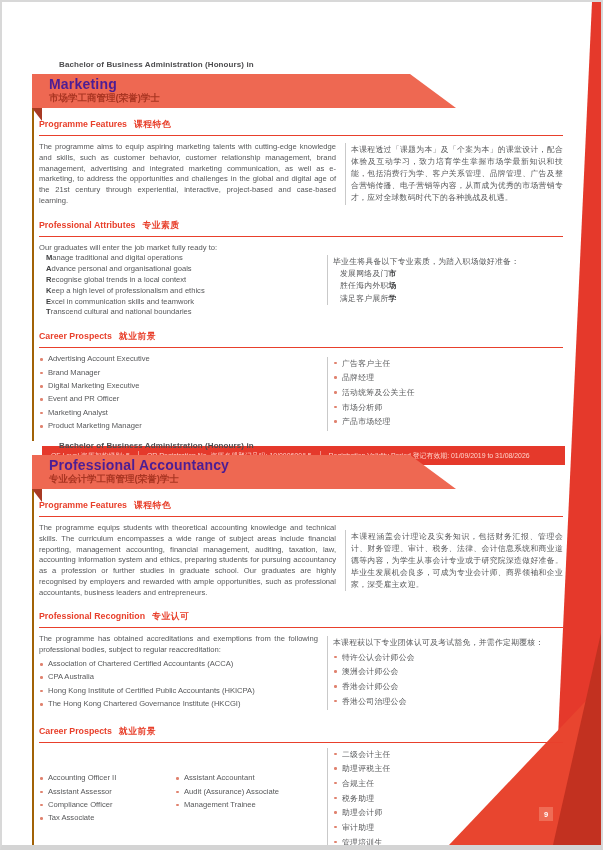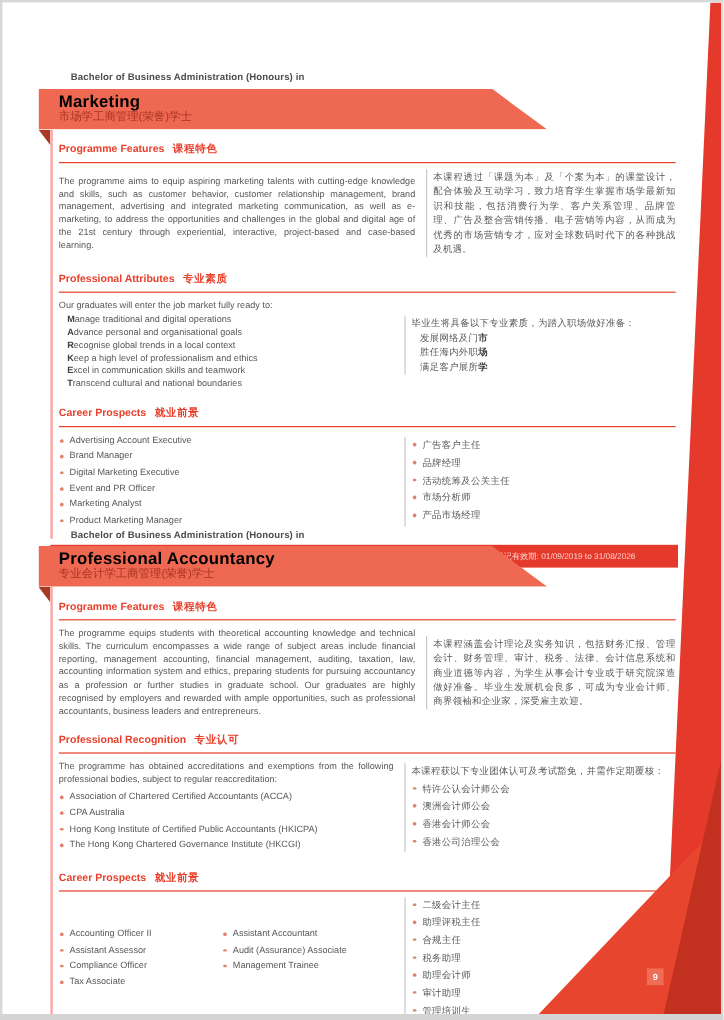--- a/index.html
+++ b/index.html
@@ -20,25 +20,25 @@
             background:#ef6c55;color:#fff;font-size:7.5px;font-weight:bold;
             display:flex;align-items:center;justify-content:center;}
 
   
   .section{position:absolute;left:30px;width:533px;z-index:5;}
   .sec-1{top:58px;}
   .sec-2{top:439px;}
   .eyebrow{margin:0 0 5px 27px;font-size:8px;font-weight:bold;color:#4d4d4f;letter-spacing:.1px;}
   .banner{position:relative;width:424px;height:34px;background:#ee6852;padding:3px 0 0 17px;
           clip-path:polygon(0 0, calc(100% - 46px) 0, 100% 100%, 0 100%);}
-  .banner .ttl{font-size:14px;line-height:1.12;font-weight:bold;color:#000000;letter-spacing:.2px;}
-  .banner .sub{font-size:9.5px;line-height:1.15;font-weight:normal;color:#a93522;}
+  .banner .ttl{font-size:14px;line-height:1.12;font-weight:bold;color:#4c1d95;letter-spacing:.2px;}
+  .banner .sub{font-size:9.5px;line-height:1.15;font-weight:bold;color:#a93522;}
   .fold{position:absolute;left:0;width:10px;height:13px;background:#a83a24;
         clip-path:polygon(0 0,100% 0,100% 100%);}
-  .body{margin-left:10px;border-left:2px solid #fca5a5;padding:5px 2px 0 5px;}
+  .body{border-left:2px solid #a16207;padding:5px 2px 0 5px;}
 
   .shead{display:flex;gap:7px;align-items:baseline;font-weight:bold;font-size:8.8px;
          color:#e8402c;padding:3px 0 4px;border-bottom:1.6px solid #e8402c;margin-top:3px;}
   .shead .zh{letter-spacing:.5px;}
 
   .cols{display:flex;align-items:center;padding:5px 0 7px;}
   .c-en{width:306px;padding:1px 9px 0 0;}
   .narrow .c-en{width:288px;}
   .c-zh{flex:1;border-left:1px solid #c9c9c9;padding:1px 0 0 5px;}
 

